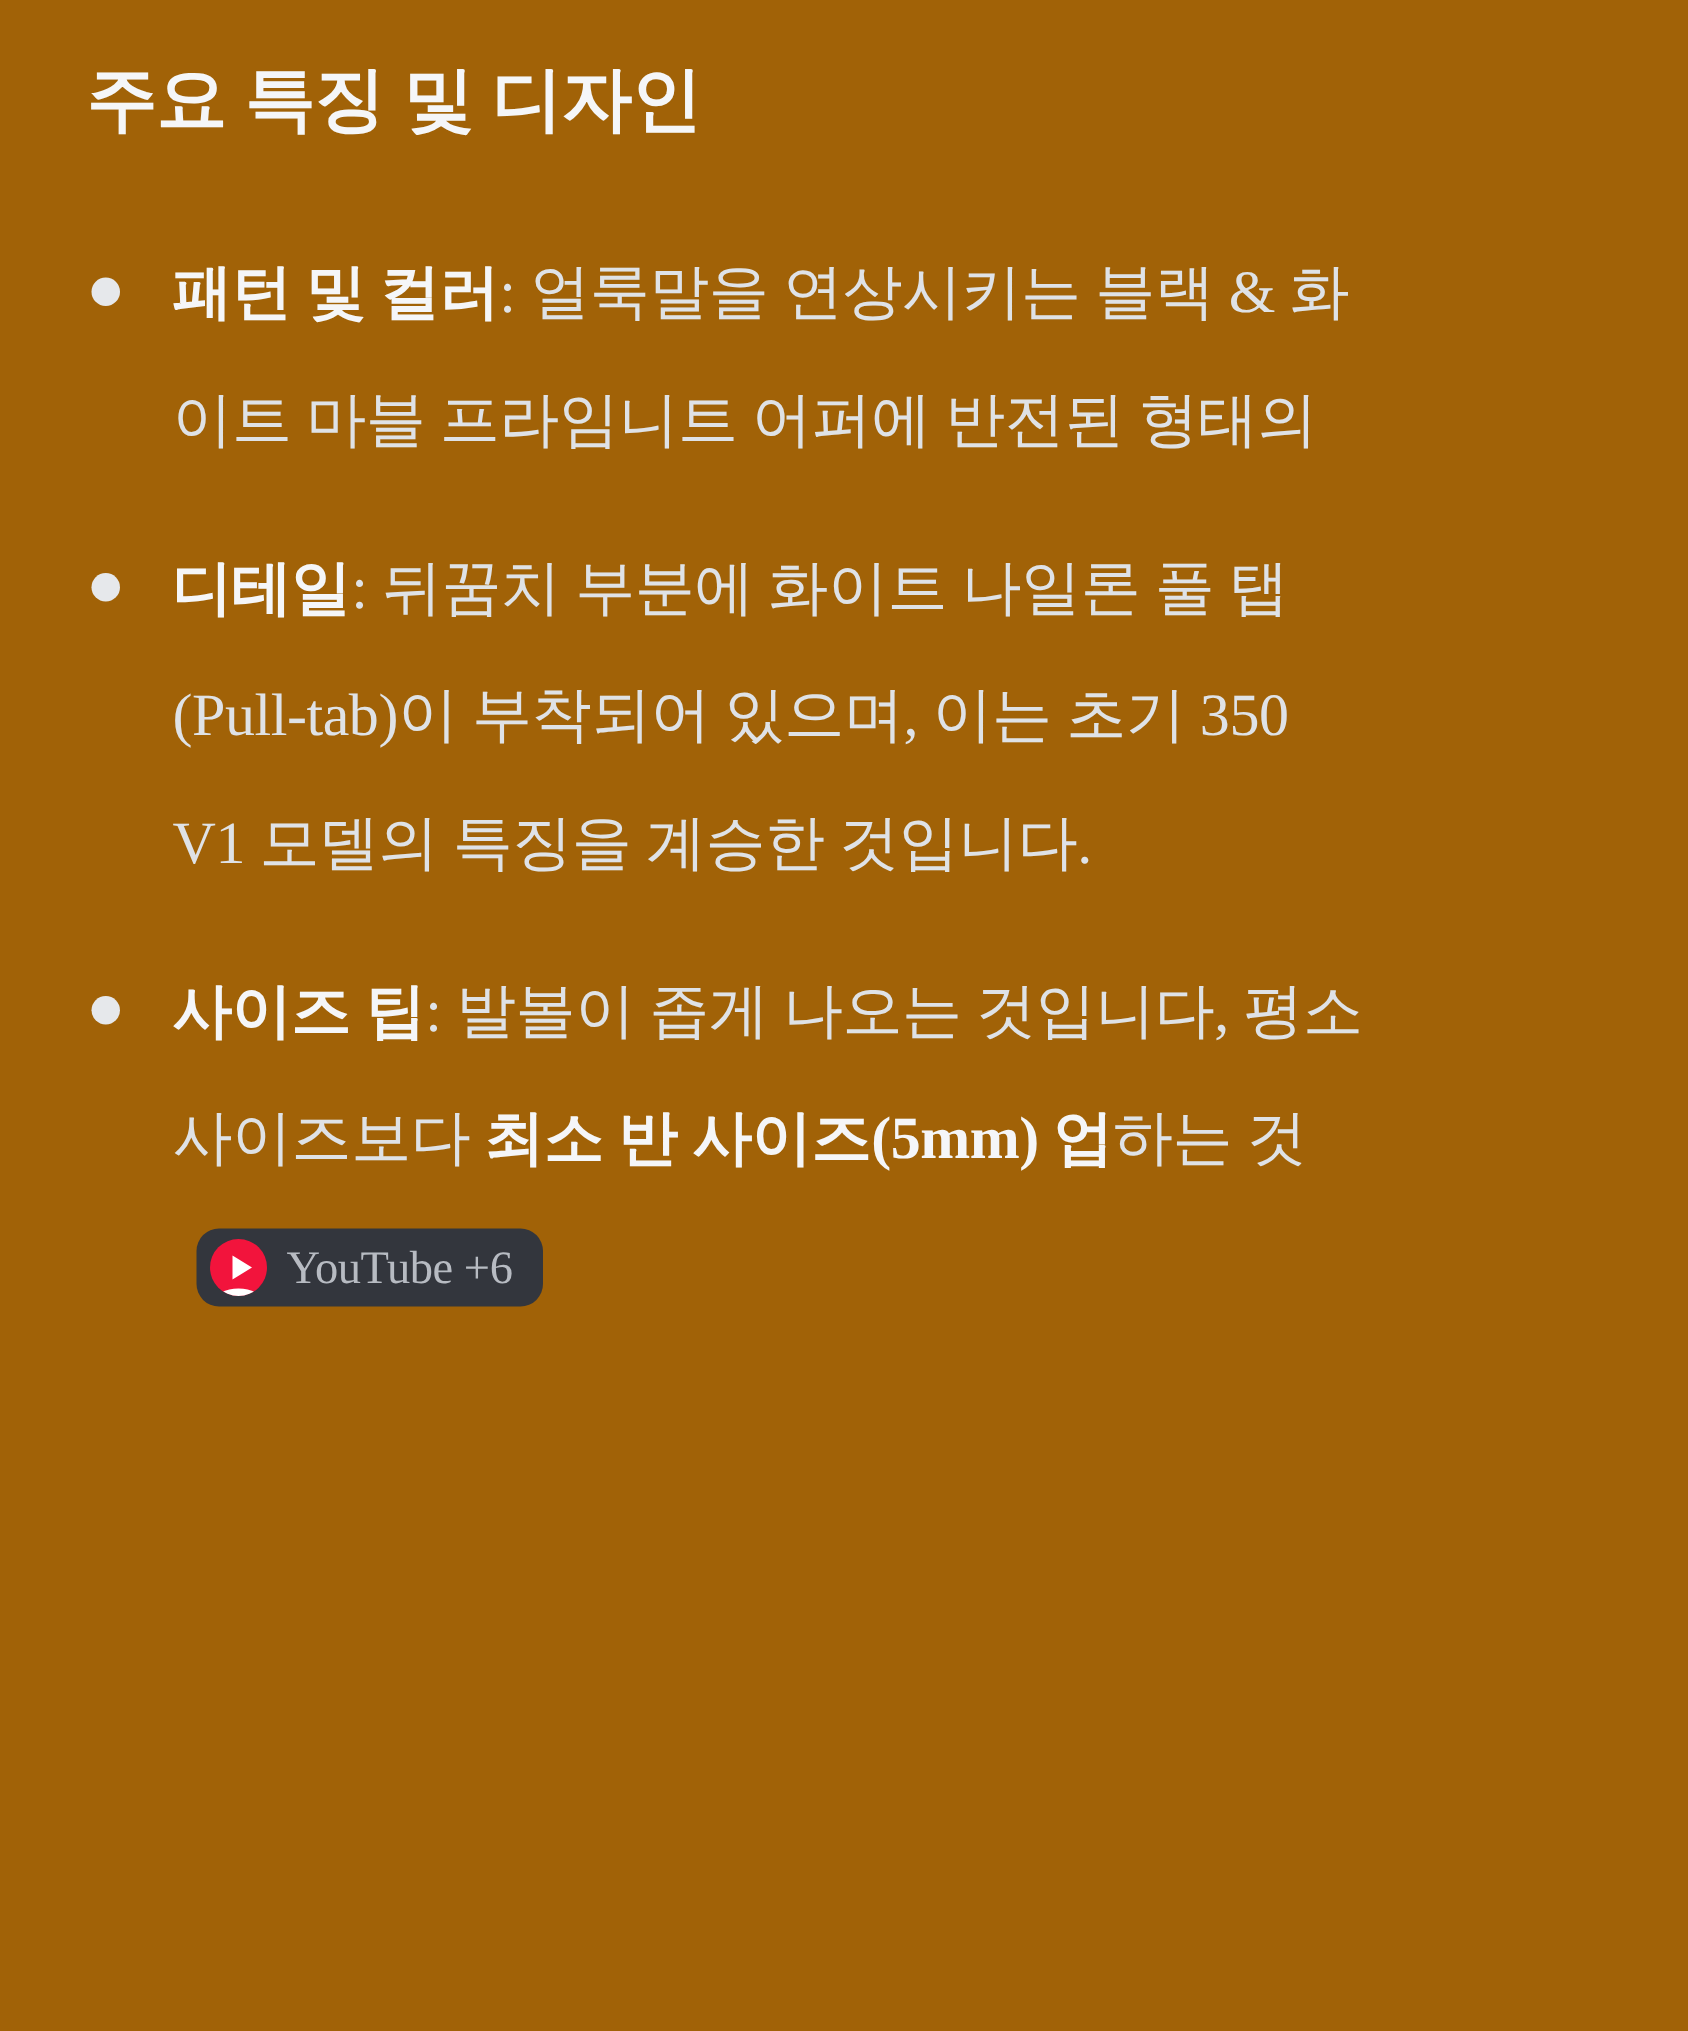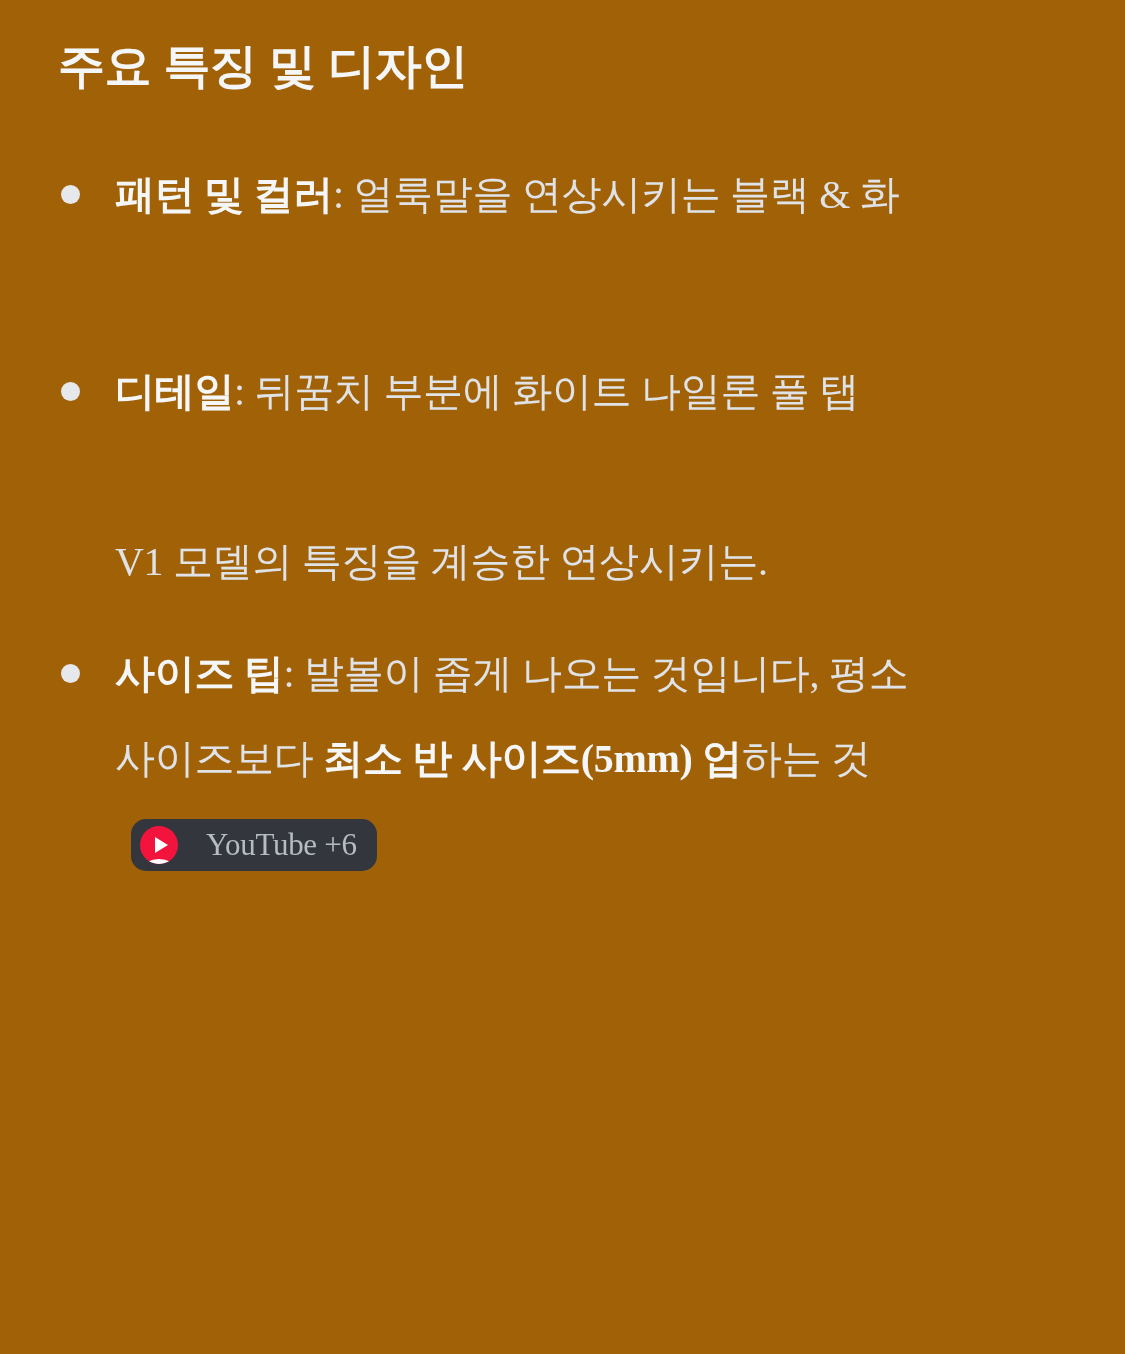--- a/index.html
+++ b/index.html
@@ -50,21 +50,21 @@
   }
   ul.bullet-list strong {
     font-weight: 800;
     color: #f5f6f8;
   }
   .li-body { margin: 0; font-family: Liberation Serif, serif; }
   
   .citation-chip {
     display: inline-flex;
     align-items: center;
-    gap: 28px;
+    gap: 13px;
     vertical-align: middle;
     margin-left: 16px;
     padding: 7px 20px 7px 9px;
     background: #33363d;
     border-radius: 15px;
     cursor: pointer;
     position: relative;
     top: -3px;
   }
   .yt-icon {
@@ -105,26 +105,26 @@
 </head>
 <body>
 
 <div class="screen">
 
   <h1 class="page-title">주요 특징 및 디자인</h1>
 
   <ul class="bullet-list">
 
     <li>
-      <p class="li-body"><span><strong>패턴 및 컬러</strong><span>: 얼룩말을 연상시키는 블랙 &amp; 화</span><br><br></span></p>
+      <p class="li-body"><span><strong>패턴 및 컬러</strong><span>: 얼룩말을 연상시키는 블랙 &amp; 화</span><br><span>이트 마블 프라임니트 어퍼에 반전된 형태의</span><br></span></p>
     </li>
 
 
     <li>
-      <p class="li-body"><span><strong>디테일</strong><span>: 뒤꿈치 부분에 화이트 나일론 풀 탭</span><br><br><span>V1 모델의 특징을 계승한 연상시키는.</span></span></p>
+      <p class="li-body"><span><strong>디테일</strong><span>: 뒤꿈치 부분에 화이트 나일론 풀 탭</span><br><span>(Pull-tab)이 부착되어 있으며, 이는 초기 350</span><br><span>V1 모델의 특징을 계승한 것입니다.</span></span></p>
     </li>
 
     <li>
       <p class="li-body"><span><strong>사이즈 팁</strong><span>: 발볼이 좁게 나오는 것입니다, 평소</span><br><span>사이즈보다 </span><strong>최소 반 사이즈(5mm) 업</strong><span>하는 것</span><br></span><span class="citation-chip">
             <span class="yt-icon">
               <span class="bottom-sliver"></span>
               <span class="play-triangle"></span>
             </span>
             <span class="citation-label">YouTube +6</span>
           </span></p>

